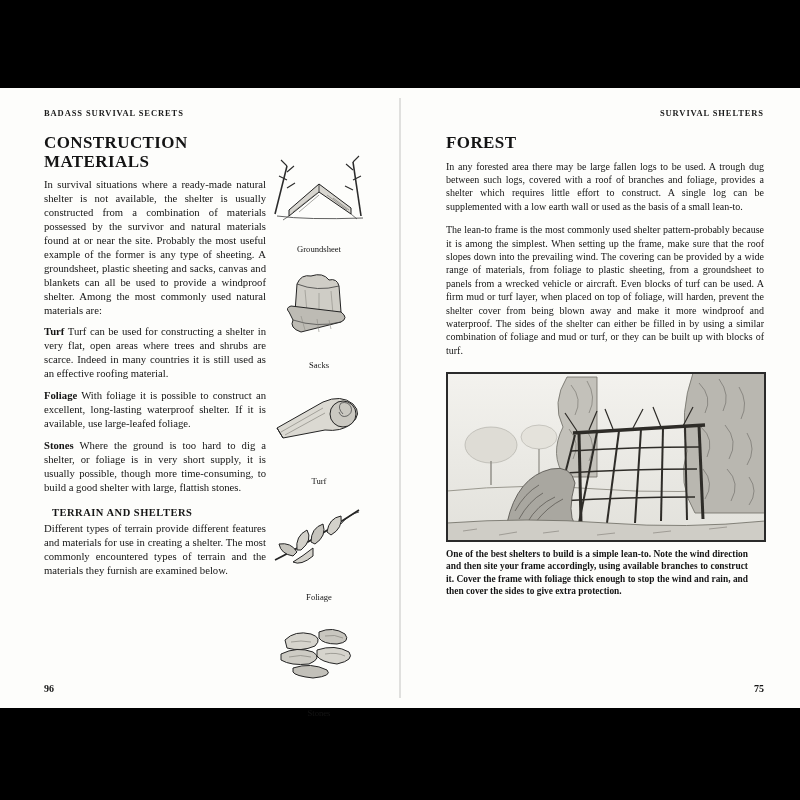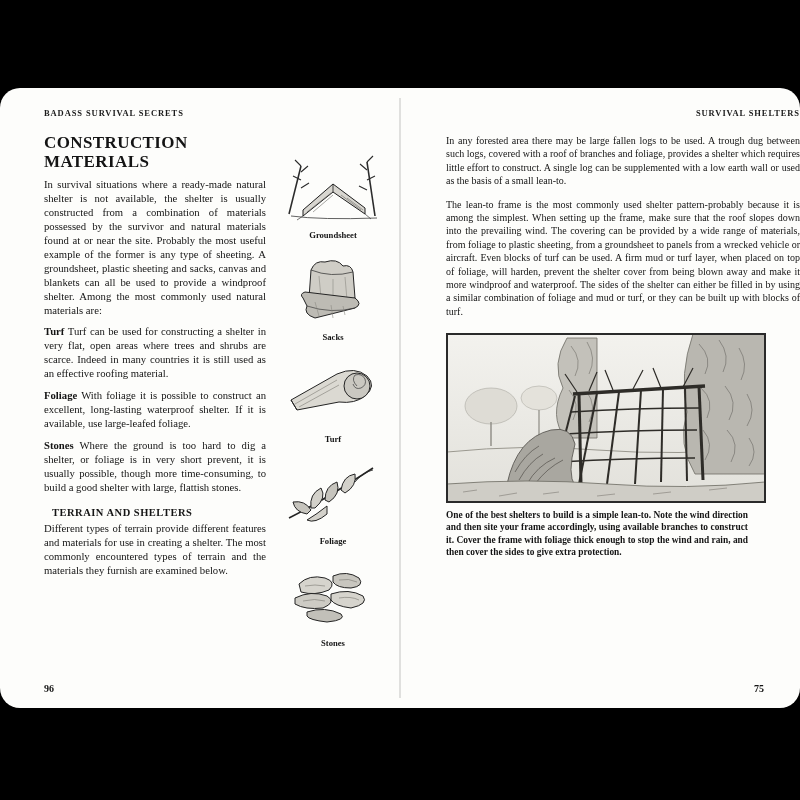--- a/index.html
+++ b/index.html
@@ -10,21 +10,20 @@
     height: 800px;
     overflow: hidden;
   }
   .page-scan {
     position: absolute;
     left: 0;
     top: 88px;
     width: 800px;
     height: 620px;
     background: #fdfdfb;
-    border-radius: 20px;
   }
   .spread {
     position: relative;
     width: 800px;
     height: 620px;
     box-sizing: border-box;
     display: flex;
     font-family: "Liberation Serif", serif;
     color: #141414;
   }
@@ -37,36 +36,35 @@
     background: linear-gradient(to right, rgba(0,0,0,0.03), rgba(0,0,0,0.20), rgba(0,0,0,0.03));
   }
   .page {
     position: relative;
     box-sizing: border-box;
     width: 400px;
     height: 620px;
     padding: 20px 0 0 0;
   }
   .page-left { padding-left: 44px; padding-right: 14px; }
-  .page-right { padding-left: 46px; }
+  .page-right { padding-left: 46px; padding-right: 36px; }
 
   .running-head {
     font-family: "Liberation Serif", serif;
     font-size: 8.5px;
     letter-spacing: 0.9px;
     font-weight: bold;
     text-transform: uppercase;
     color: #1a1a1a;
     margin-bottom: 16px;
   }
   .running-head.right { text-align: right; }
 
   .cols {
     display: flex;
-    gap: 14px;
   }
   .text-col { width: 222px; }
   .fig-col {
     width: 106px;
     padding-top: 16px;
   }
 
   h1.head {
     font-family: "Liberation Serif", serif;
     font-size: 17px;
@@ -111,23 +109,22 @@
   }
   .figure .art {
     width: 104px;
     height: 74px;
     margin: 0 auto;
     position: relative;
     overflow: hidden;
   }
   .figure .cap {
     font-size: 8.6px;
-    margin-top: 6px;
-    font-family: "Liberation Serif", serif;
-    font-weight: bold;
+    margin-top: 20px;
+    font-family: "Liberation Serif", serif;
   }
 
   .photo-block {
     margin-top: 15px;
     width: 302px;
   }
   .photo {
     width: 318px;
     height: 168px;
     border: 1px solid #2a2a2a;
@@ -157,21 +154,21 @@
       <div class="cols">
         <div class="text-col">
           <h1 class="head">CONSTRUCTION MATERIALS</h1>
 
           <p class="body">In survival situations where a ready-made natural shelter is not available, the shelter is usually constructed from a combination of materials possessed by the survivor and natural materials found at or near the site. Probably the most useful example of the former is any type of sheeting. A groundsheet, plastic sheeting and sacks, canvas and blankets can all be used to provide a windproof shelter. Among the most commonly used natural materials are:</p>
 
           <p class="body"><span class="lead">Turf</span> <span>Turf can be used for constructing a shelter in very flat, open areas where trees and shrubs are scarce. Indeed in many countries it is still used as an effective roofing material.</span></p>
 
           <p class="body"><span class="lead">Foliage</span> <span>With foliage it is possible to construct an excellent, long-lasting waterproof shelter. If it is available, use large-leafed foliage.</span></p>
 
-          <p class="body"><span class="lead">Stones</span> <span>Where the ground is too hard to dig a shelter, or foliage is in very short prevent, it is usually possible, though more time-consuming, to build a good shelter with large, flattish stones.</span></p>
+          <p class="body"><span class="lead">Stones</span> <span>Where the ground is too hard to dig a shelter, or foliage is in very short supply, it is usually possible, though more time-consuming, to build a good shelter with large, flattish stones.</span></p>
 
           <h2 class="subhead">TERRAIN AND SHELTERS</h2>
 
           <p class="body">Different types of terrain provide different features and materials for use in creating a shelter. The most commonly encountered types of terrain and the materials they furnish are examined below.</p>
         </div>
 
         <div class="fig-col">
 
           <div class="figure">
             <div class="art">
@@ -258,20 +255,21 @@
 
         </div>
       </div>
 
       <div class="folio folio-left">96</div>
     </div>
 
     <div class="page page-right">
       <div class="running-head right">SURVIVAL SHELTERS</div>
 
+      <h1 class="head">FOREST</h1>
 
       <p class="body">In any forested area there may be large fallen logs to be used. A trough dug between such logs, covered with a roof of branches and foliage, provides a shelter which requires little effort to construct. A single log can be supplemented with a low earth wall or used as the basis of a small lean-to.</p>
       <p class="body">The lean-to frame is the most commonly used shelter pattern-probably because it is among the simplest. When setting up the frame, make sure that the roof slopes down into the prevailing wind. The covering can be provided by a wide range of materials, from foliage to plastic sheeting, from a groundsheet to panels from a wrecked vehicle or aircraft. Even blocks of turf can be used. A firm mud or turf layer, when placed on top of foliage, will harden, prevent the shelter cover from being blown away and make it more windproof and waterproof. The sides of the shelter can either be filled in by using a similar combination of foliage and mud or turf, or they can be built up with blocks of turf.</p>
 
       <div class="photo-block">
         <div class="photo">
           <svg viewBox="0 0 318 168" width="318" height="168">
             <defs>
               <linearGradient id="sky" x1="0" y1="0" x2="0" y2="1">
                 <stop offset="0%" stop-color="#f3f2ee"></stop>

